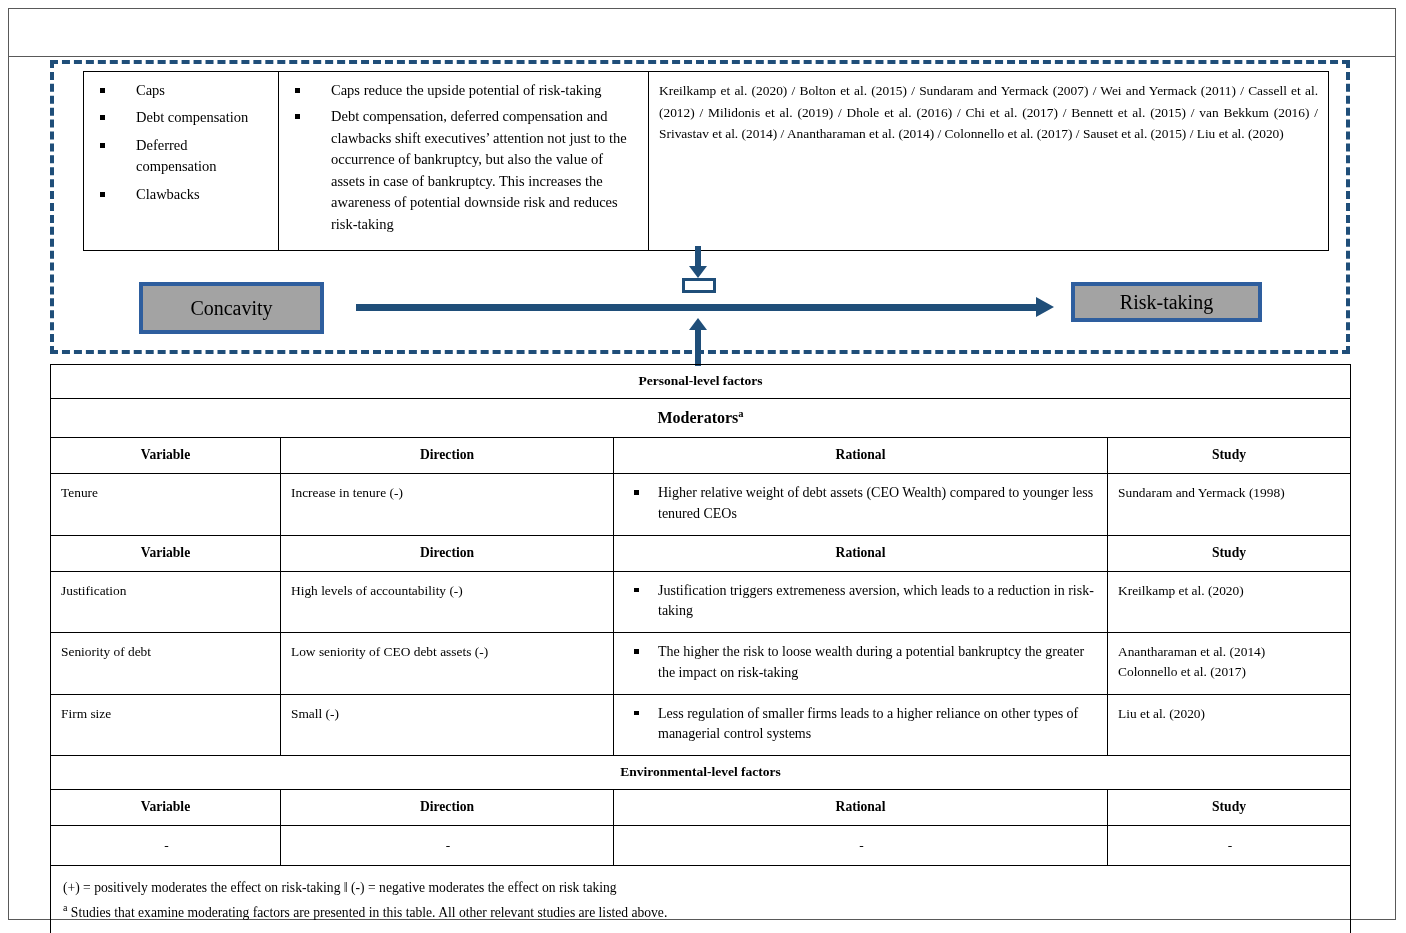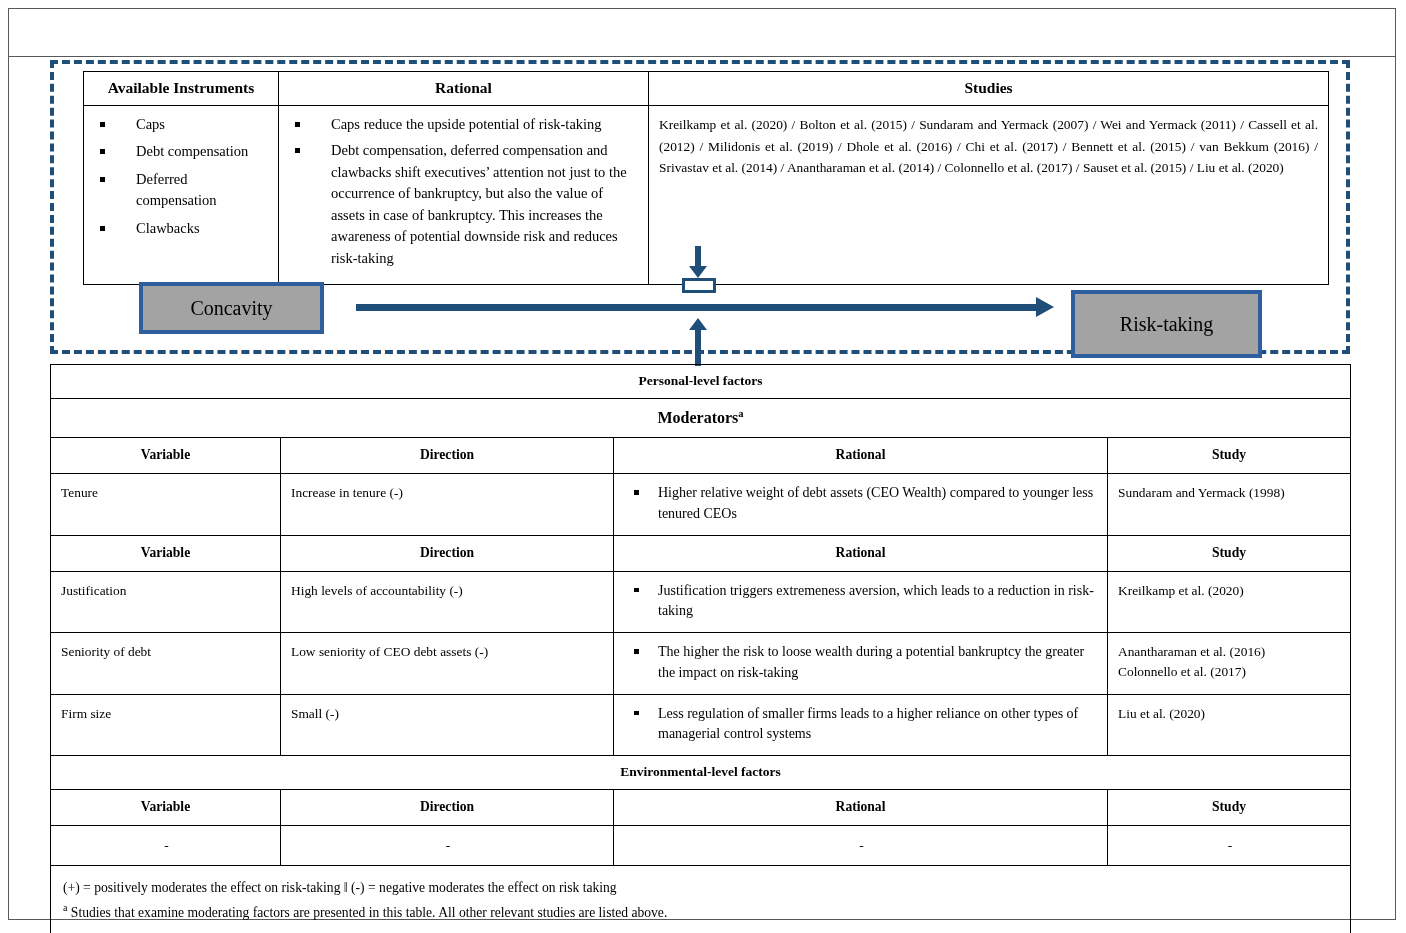--- a/index.html
+++ b/index.html
@@ -169,21 +169,21 @@
     position: absolute;
     border: 4px solid #2E5E9E;
     background: #a3a3a3;
     box-sizing: border-box;
     display: flex;
     align-items: center;
     justify-content: center;
     font-size: 20px;
   }
   #node-concavity { left: 139px; top: 282px; width: 185px; height: 52px; }
-  #node-risk      { left: 1071px; top: 290px; width: 191px; height: 68px; font-family: Liberation Serif, serif; }
+  #node-risk      { left: 1071px; top: 282px; width: 191px; height: 40px; font-family: Liberation Serif, serif; }
 
   
   .mod-table {
     position: absolute;
     left: 50px;
     top: 364px;
     width: 1300px;
     border-collapse: collapse;
     table-layout: fixed;
   }
@@ -252,25 +252,20 @@
 
 <div class="dashed-region"></div>
 
 <table class="instr-table">
   <colgroup>
     <col class="col-instr">
       <col class="col-rat">
       <col class="col-stud">
   </colgroup>
   <tbody>
-      <tr>
-    <th>Available Instruments</th>
-    <th>Rational</th>
-    <th>Studies</th>
-  </tr>
   <tr>
     <td>
       <ul class="sq tight">
         <li>Caps</li>
         <li>Debt compensation</li>
         <li>Deferred compensation</li>
         <li>Clawbacks</li>
       </ul>
     </td>
     <td>
@@ -353,21 +348,21 @@
   </tr>
   <tr>
     <td class="mod-cell">Seniority of debt</td>
     <td class="mod-cell">Low seniority of CEO debt assets (-)</td>
     <td class="mod-cell">
       <ul class="sq">
         <li>The higher the risk to loose wealth during a potential bankruptcy the greater the impact on risk-taking</li>
       </ul>
     </td>
     <td class="mod-cell">
-      <div>Anantharaman et al. (2016)</div>
+      <div>Anantharaman et al. (2014)</div>
       <div>Colonnello et al. (2017)</div>
     </td>
   </tr>
   <tr>
     <td class="mod-cell">Firm size</td>
     <td class="mod-cell">Small (-)</td>
     <td class="mod-cell">
       <ul class="sq">
         <li>Less regulation of smaller firms leads to a higher reliance on other types of managerial control systems</li>
       </ul>

